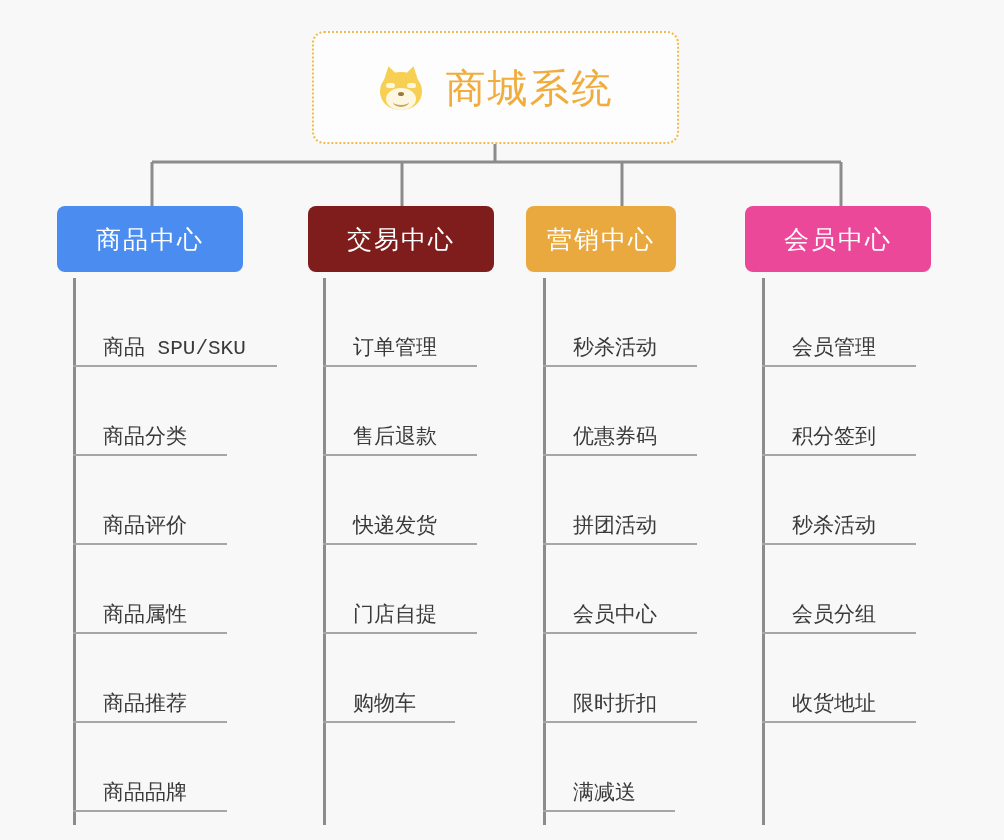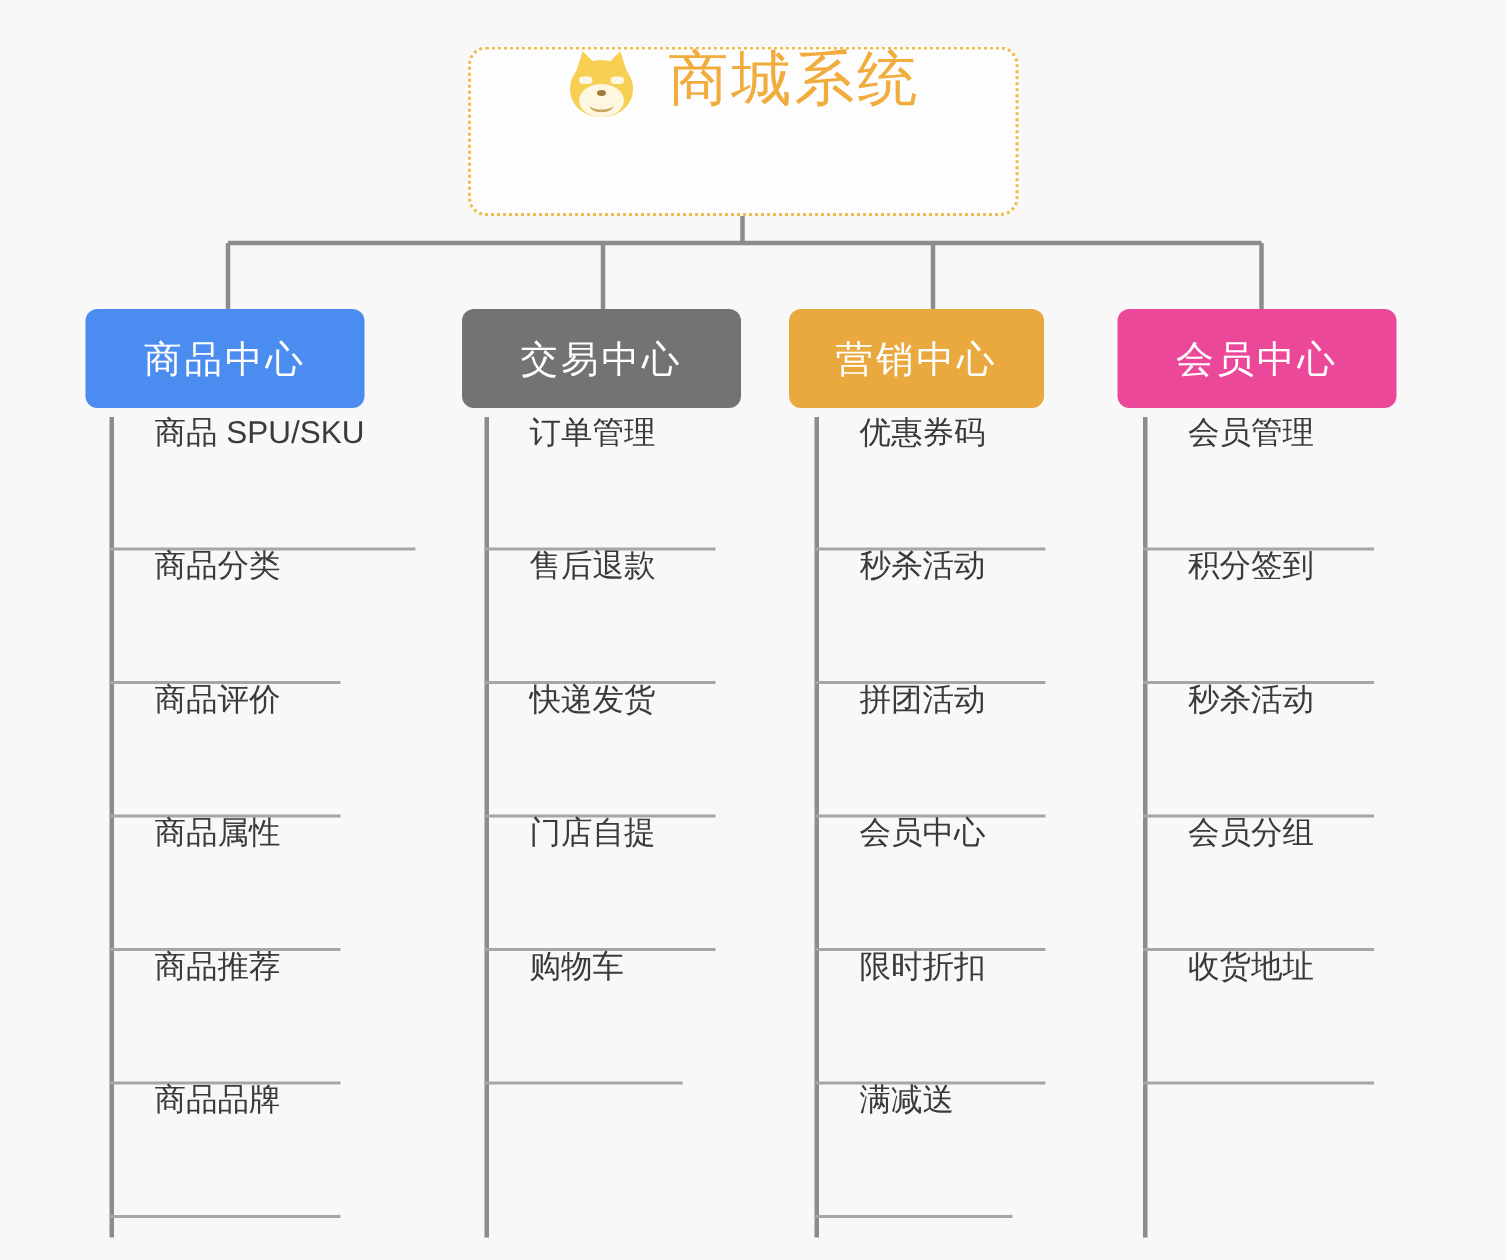--- a/index.html
+++ b/index.html
@@ -36,20 +36,21 @@
     position: absolute;
     left: 312px;
     top: 31px;
     width: 367px;
     height: 113px;
     box-sizing: border-box;
     background: #fdfdfd;
     border: 2px dotted #f2bb4b;
     border-radius: 12px;
     display: flex;
+    align-items: center;
     justify-content: center;
     gap: 22px;
   }
   #root-node .root-title {
     font-size: 40px;
     color: #f0ad3e;
     letter-spacing: 2px;
     line-height: 1;
     font-weight: 400;
   }
@@ -130,23 +131,24 @@
     left: 0;
     top: 0;
     width: 3px;
     height: 547px;
     background: #8c8c8c;
   }
   .leaf {
     position: relative;
     height: 89px;
     display: flex;
-    align-items: flex-start;
+    align-items: flex-end;
     padding-left: 30px;
     box-sizing: border-box;
+    font-family: Liberation Mono, monospace;
   }
   .leaf .leaf-label {
     font-size: 21px;
     color: #3a3a3a;
     line-height: 1;
     padding-bottom: 8px;
     white-space: nowrap;
   }
   .leaf .rule {
     position: absolute;
@@ -208,21 +210,21 @@
         </div>
         <div class="leaf">
           <span class="leaf-label">商品推荐</span>
           <div class="rule" style="width: 154px; background: rgb(166, 166, 166);"></div>
         </div>
         <div class="leaf">
           <span class="leaf-label">商品品牌</span>
           <div class="rule" style="width: 154px; background: rgb(166, 166, 166);"></div>
         </div>
       </div>
-      <div class="cat-box" style="left: 308px; top: 206px; width: 186px; background: #737373;">
+      <div class="cat-box" style="left: 308px; top: 206px; width: 186px; background: #7f1d1d;">
         <span>交易中心</span>
       </div>
       <div class="leaf-col" style="left: 323px;">
         <div class="spine" style="background: rgb(140, 140, 140);"></div>
         <div class="leaf">
           <span class="leaf-label">订单管理</span>
           <div class="rule" style="width: 154px; background: rgb(166, 166, 166);"></div>
         </div>
         <div class="leaf">
           <span class="leaf-label">售后退款</span>
@@ -234,31 +236,31 @@
         </div>
         <div class="leaf">
           <span class="leaf-label">门店自提</span>
           <div class="rule" style="width: 154px; background: rgb(166, 166, 166);"></div>
         </div>
         <div class="leaf">
           <span class="leaf-label">购物车</span>
           <div class="rule" style="width: 132px; background: rgb(166, 166, 166);"></div>
         </div>
       </div>
-      <div class="cat-box" style="left: 526px; top: 206px; width: 170px; background: rgb(234, 169, 63); text-align: right;">
+      <div class="cat-box" style="left: 526px; top: 206px; width: 150px; background: rgb(234, 169, 63); text-align: right;">
         <span>营销中心</span>
       </div>
       <div class="leaf-col" style="left: 543px;">
         <div class="spine" style="background: rgb(140, 140, 140);"></div>
         <div class="leaf">
+          <span class="leaf-label">秒杀活动</span>
+          <div class="rule" style="width: 154px; background: rgb(166, 166, 166);"></div>
+        </div>
+        <div class="leaf">
           <span class="leaf-label">优惠券码</span>
-          <div class="rule" style="width: 154px; background: rgb(166, 166, 166);"></div>
-        </div>
-        <div class="leaf">
-          <span class="leaf-label">秒杀活动</span>
           <div class="rule" style="width: 154px; background: rgb(166, 166, 166);"></div>
         </div>
         <div class="leaf">
           <span class="leaf-label">拼团活动</span>
           <div class="rule" style="width: 154px; background: rgb(166, 166, 166);"></div>
         </div>
         <div class="leaf">
           <span class="leaf-label">会员中心</span>
           <div class="rule" style="width: 154px; background: rgb(166, 166, 166);"></div>
         </div>

